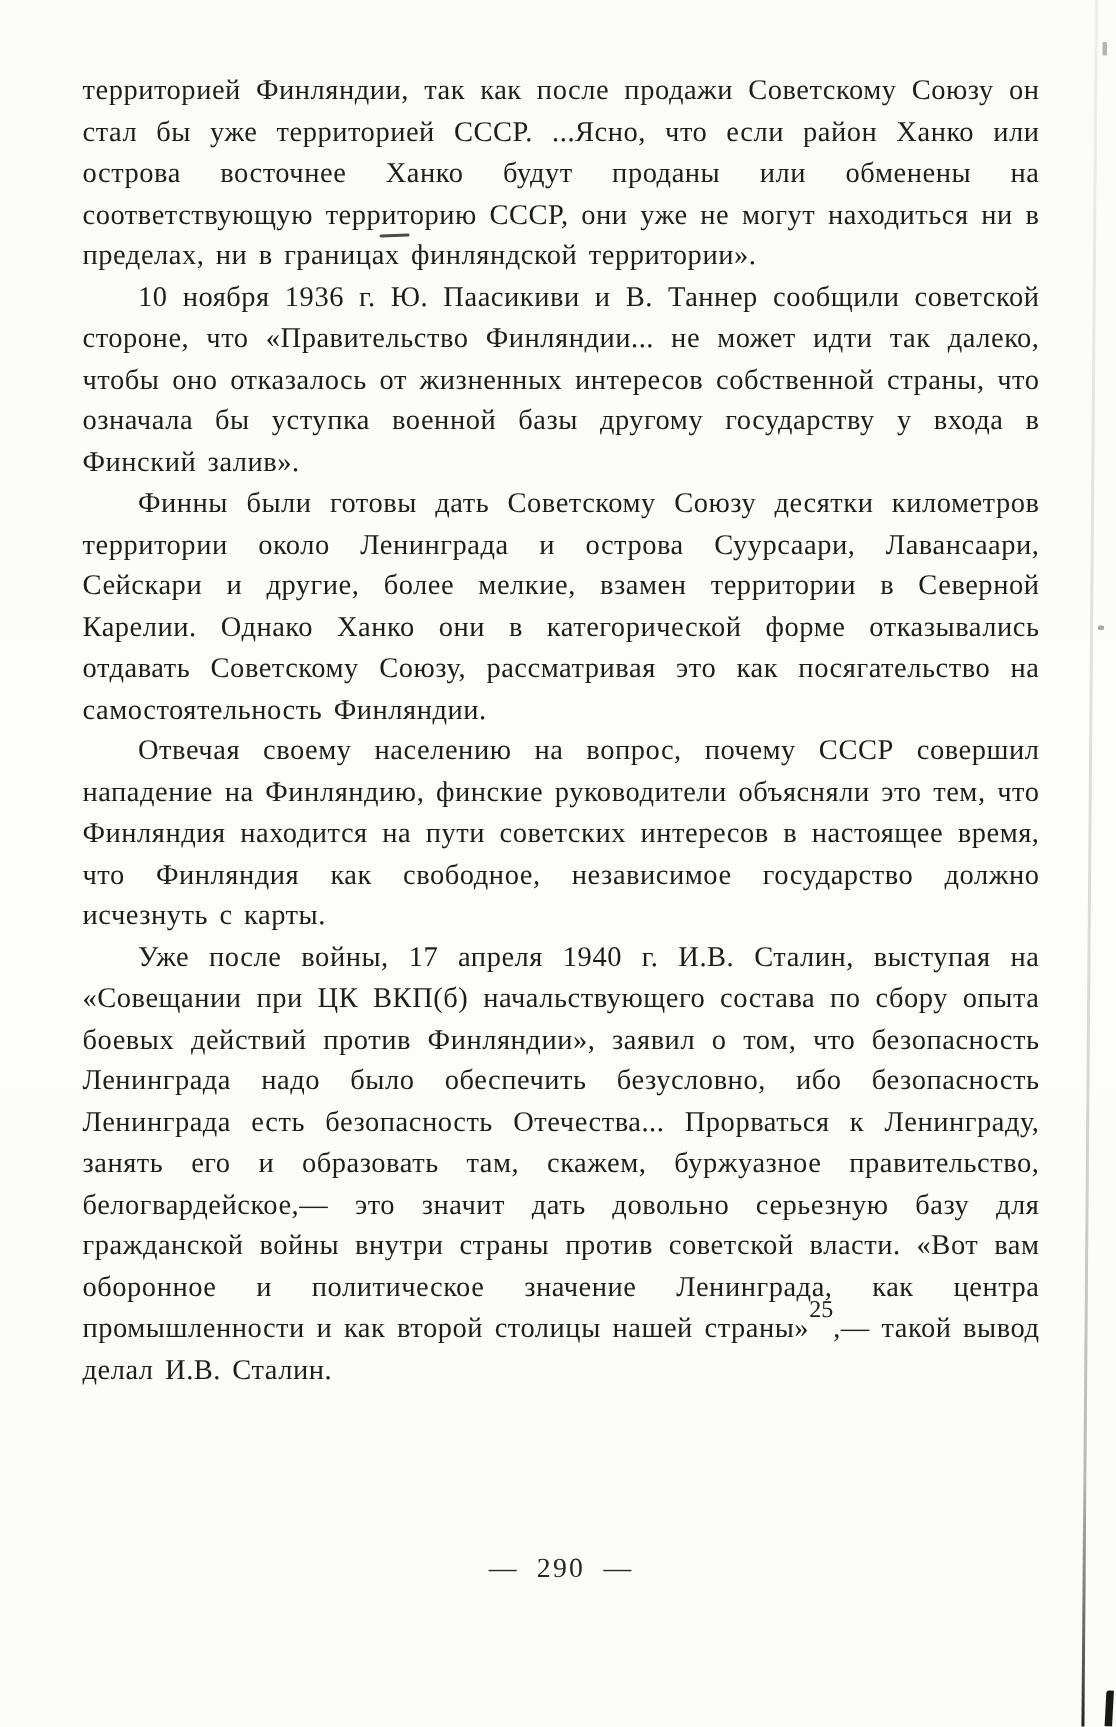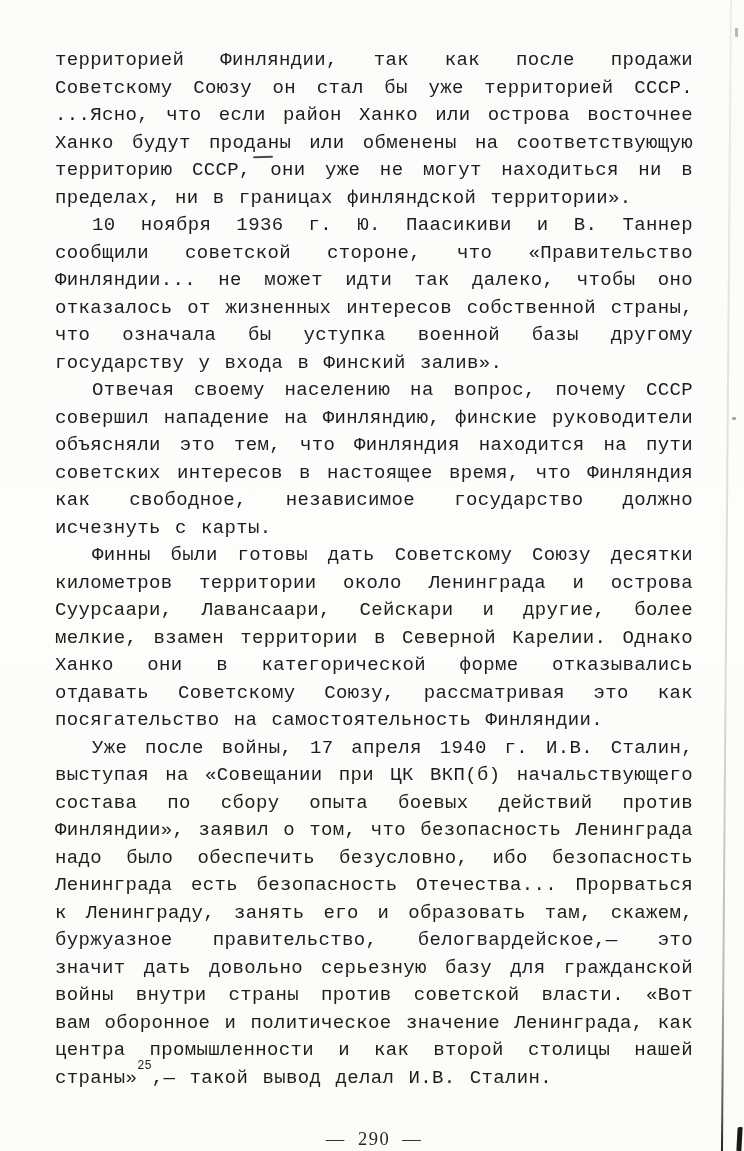--- a/index.html
+++ b/index.html
@@ -28,37 +28,36 @@
     line-height: 27.5px;
     color: #1d1d1d;
     text-align: justify;
     letter-spacing: 0.35px;
     word-spacing: 2.5px;
     text-rendering: optimizeLegibility;
   }
   .text-block p {
     margin: 0;
     padding: 0;
-    font-family: Liberation Mono, monospace;
   }
   .text-block p.indent {
     text-indent: 37px;
   }
   sup.footnote-ref {
-    font-size: 12px;
+    font-size: 16px;
     line-height: 0;
     position: relative;
     top: -6px;
     letter-spacing: 0;
   }
   .page-number {
     position: absolute;
     left: 55px;
     width: 638px;
-    top: 1129px;
+    top: 1036px;
     text-align: center;
     font-size: 18.5px;
     color: #262626;
     letter-spacing: 1.5px;
     word-spacing: 6px;
   }
   
   .edge-line {
     position: absolute;
     left: 730px;
@@ -110,22 +109,22 @@
   }
 </style>
 </head>
 <body>
 
 <div class="scan-page">
 
   <div class="text-block">
     <p>территорией Финляндии, так как после продажи Советскому Союзу он стал бы уже территорией СССР. ...Ясно, что если район Ханко или острова восточнее Ханко будут проданы или обменены на соответствующую территорию СССР, они уже не могут находиться ни в пределах, ни в границах финляндской территории».</p>
     <p class="indent">10 ноября 1936 г. Ю. Паасикиви и В. Таннер сообщили советской стороне, что «Правительство Финляндии... не может идти так далеко, чтобы оно отказалось от жизненных интересов собственной страны, что означала бы уступка военной базы другому государству у входа в Финский залив».</p>
+    <p class="indent">Финны были готовы дать Советскому Союзу десятки километров территории около Ленинграда и острова Суурсаари, Лавансаари, Сейскари и другие, более мелкие, взамен территории в Северной Карелии. Однако Ханко они в категорической форме отказывались отдавать Советскому Союзу, рассматривая это как посягательство на самостоятельность Финляндии.</p>
     <p class="indent">Отвечая своему населению на вопрос, почему СССР совершил нападение на Финляндию, финские руководители объясняли это тем, что Финляндия находится на пути советских интересов в настоящее время, что Финляндия как свободное, независимое государство должно исчезнуть с карты.</p>
-    <p class="indent">Финны были готовы дать Советскому Союзу десятки километров территории около Ленинграда и острова Суурсаари, Лавансаари, Сейскари и другие, более мелкие, взамен территории в Северной Карелии. Однако Ханко они в категорической форме отказывались отдавать Советскому Союзу, рассматривая это как посягательство на самостоятельность Финляндии.</p>
     <p class="indent"><span>Уже после войны, 17 апреля 1940 г. И.В. Сталин, выступая на «Совещании при ЦК ВКП(б) начальствующего состава по сбору опыта боевых действий против Финляндии», заявил о том, что безопасность Ленинграда надо было обеспечить безусловно, ибо безопасность Ленинграда есть безопасность Отечества... Прорваться к Ленинграду, занять его и образовать там, скажем, буржуазное правительство, белогвардейское,— это значит дать довольно серьезную базу для гражданской войны внутри страны против советской власти. «Вот вам оборонное и политическое значение Ленинграда, как центра промышленности и как второй столицы нашей страны»</span><sup class="footnote-ref">25</sup><span>,— такой вывод делал И.В. Сталин.</span></p>
   </div>
 
   <div class="page-number">— 290 —</div>
 
   <div class="edge-line"></div>
   <div class="corner-mark"></div>
   <div class="artifact-dash-top"></div>
   <div class="artifact-tick-mid"></div>
   <div class="artifact-macron"></div>

